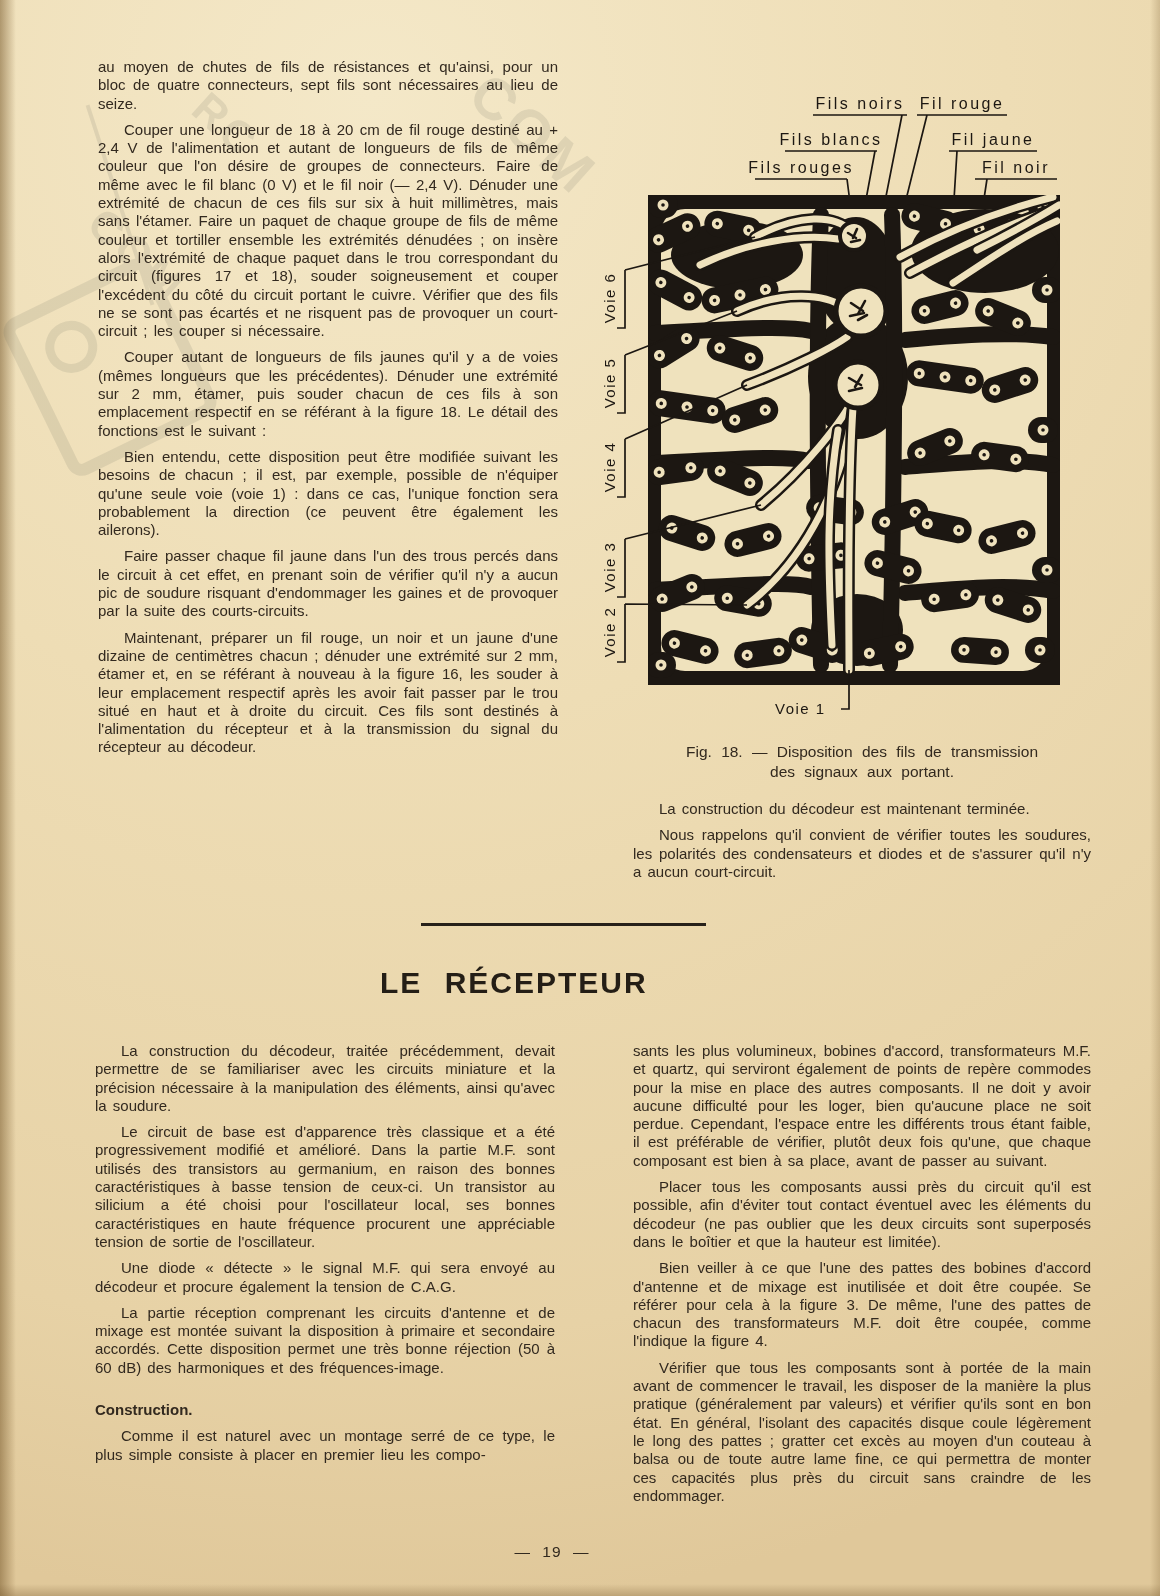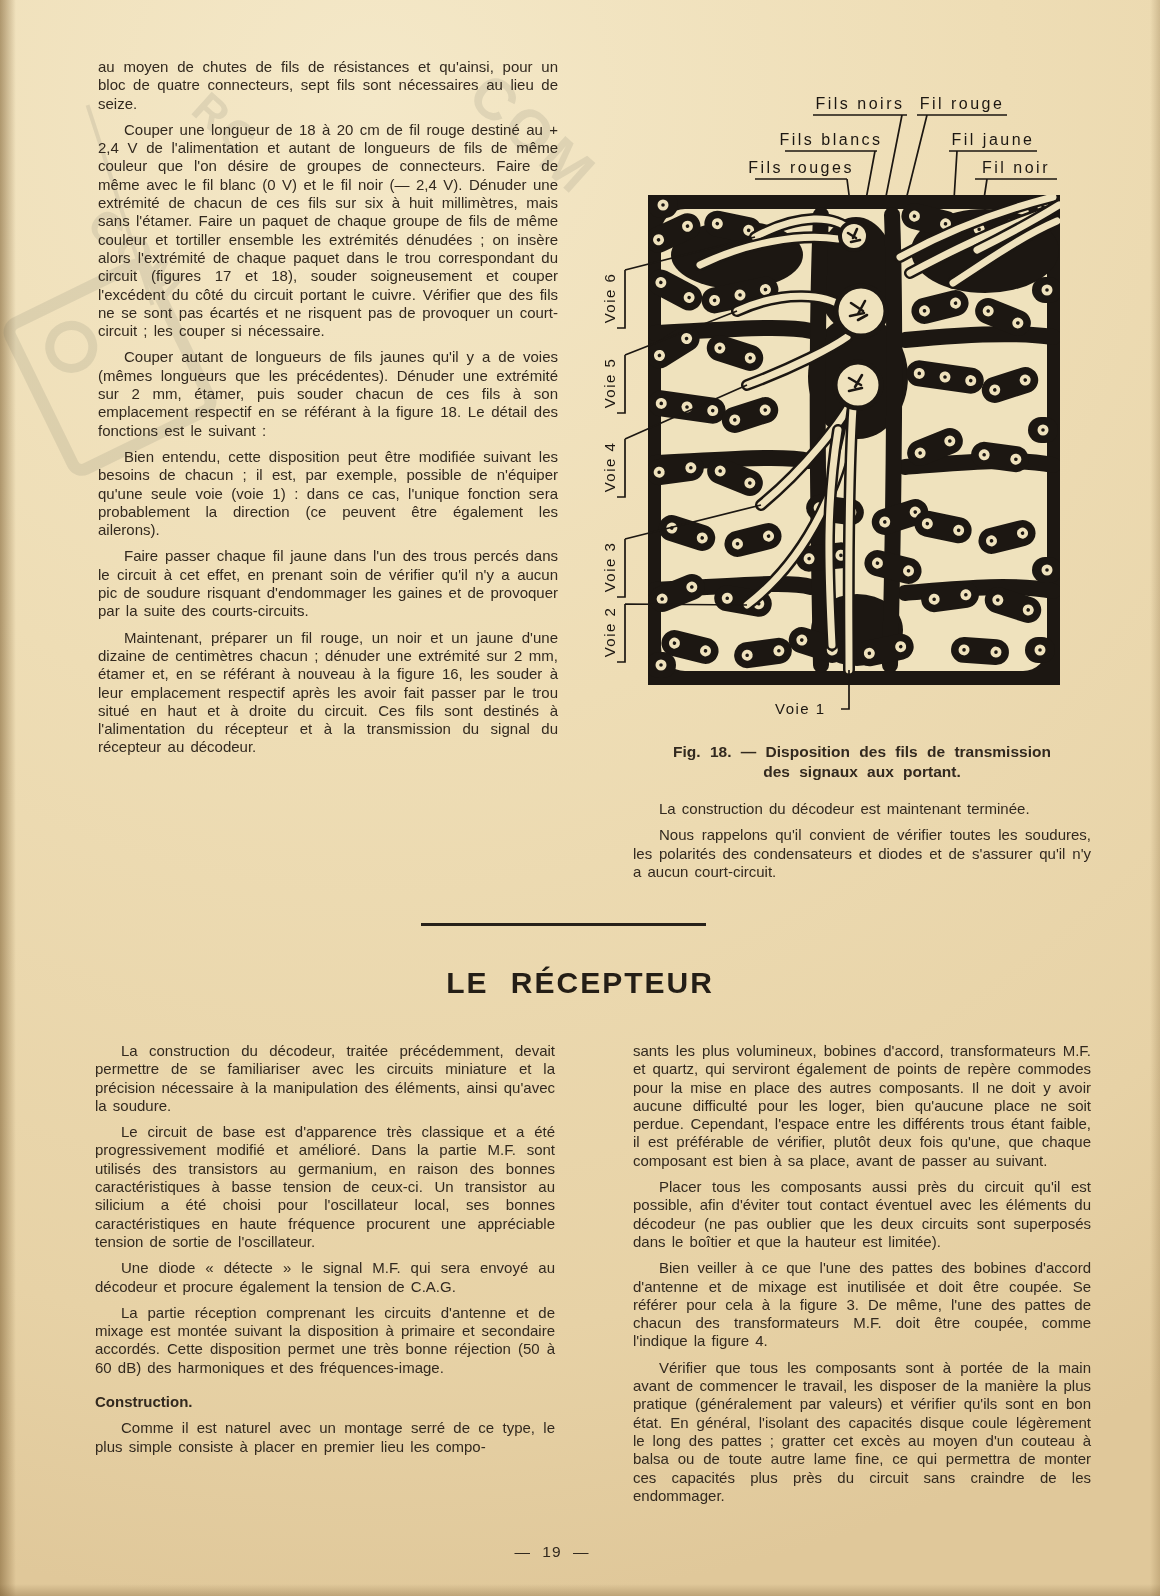--- a/index.html
+++ b/index.html
@@ -28,33 +28,33 @@
   .wm-com3{left:80px;top:200px;font-size:44px;}
   .wm-antenna{position:absolute;left:118px;top:70px;width:4px;height:210px;background:currentColor;transform:rotate(-18deg);}
   .wm-body{position:absolute;left:28px;top:250px;width:140px;height:150px;border:12px solid currentColor;border-radius:16px;transform:rotate(-26deg);}
   .wm-knob{position:absolute;left:18px;top:14px;width:34px;height:34px;border:9px solid currentColor;border-radius:50%;}
 
   
   .col{position:absolute;font-size:15px;line-height:18.3px;}
   .para{margin:0 0 8px 0;text-align:justify;word-spacing:2px;text-indent:26px;}
   .para.noindent{text-indent:0;}
   .voie-list{margin:4px 0 10px 148px;line-height:18.5px;word-spacing:2px;}
-  .subhead{font-weight:bold;margin:16px 0 8px 0;}
+  .subhead{font-weight:bold;margin:24px 0 8px 0;}
 
   .col-top-left{left:98px;top:58px;width:460px;}
   .col-top-right{left:633px;top:800px;width:458px;}
   .col-bot-left{left:95px;top:1042px;width:460px;}
   .col-bot-right{left:633px;top:1042px;width:458px;}
 
   .fig-caption{position:absolute;left:633px;top:742px;width:458px;text-align:center;
-    font-weight:bold;font-size:15.5px;line-height:20px;word-spacing:5px;}
+    font-weight:normal;font-size:15.5px;line-height:20px;word-spacing:5px;}
 
   .divider{position:absolute;left:421px;top:923px;width:285px;height:3px;background:#27211a;}
 
-  .section-title{position:absolute;left:380px;top:966px;width:400px;text-align:center;
+  .section-title{position:absolute;left:380px;top:966px;width:400px;text-align:left;
     font-size:30px;font-weight:bold;letter-spacing:2px;word-spacing:12px;color:#241e16;}
 
   .page-number{position:absolute;left:14px;top:1543px;width:1076px;text-align:center;
     font-size:15.5px;letter-spacing:1px;word-spacing:6px;}
 
   
   .fig{position:absolute;left:595px;top:85px;width:520px;height:650px;}
   .fig svg{display:block;}
   .fig text{font-family:"Liberation Sans", sans-serif;fill:#1c1712;}
   .fig .lbl{font-size:16px;letter-spacing:2.5px;}

